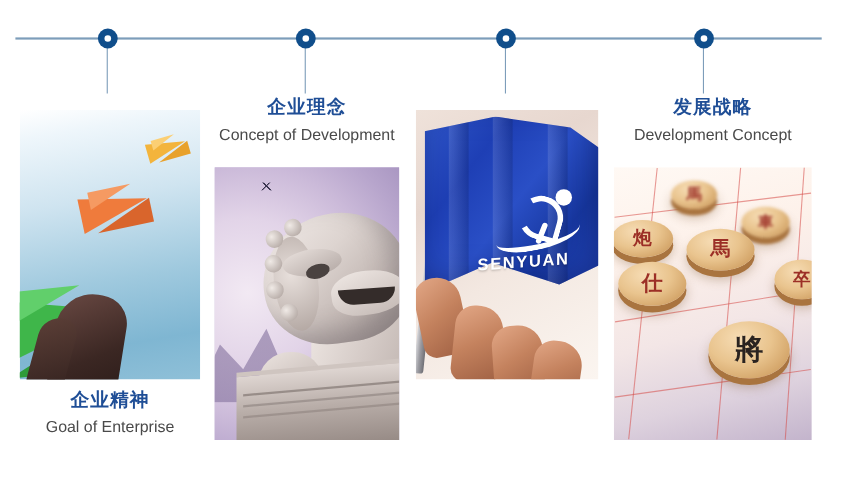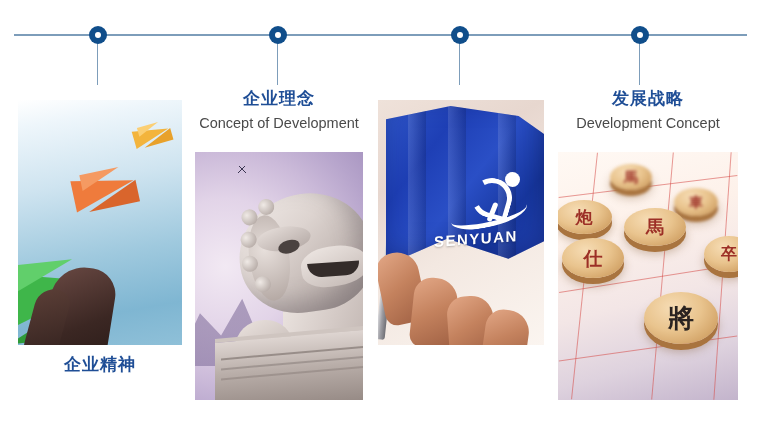--- a/index.html
+++ b/index.html
@@ -378,20 +378,21 @@
           <i class="w1"></i>
             <i class="w3"></i>
             <i class="w2"></i>
         </div>
         <div class="hand-1"></div>
       </div>
     </div>
 
     <div class="caption" style="left:0; top:256px; width:164px;">
       <span class="cap-cn">企业精神</span>
+      <span class="cap-en">Goal of Enterprise</span>
     </div>
   </div>
 
   <div class="card" style="left:195px; top:90px; width:168px; height:310px;">
 
     <div class="caption" style="left:0; top:0; width:168px;">
       <span class="cap-cn">企业理念</span>
       <span class="cap-en">Concept of Development</span>
     </div>
 

